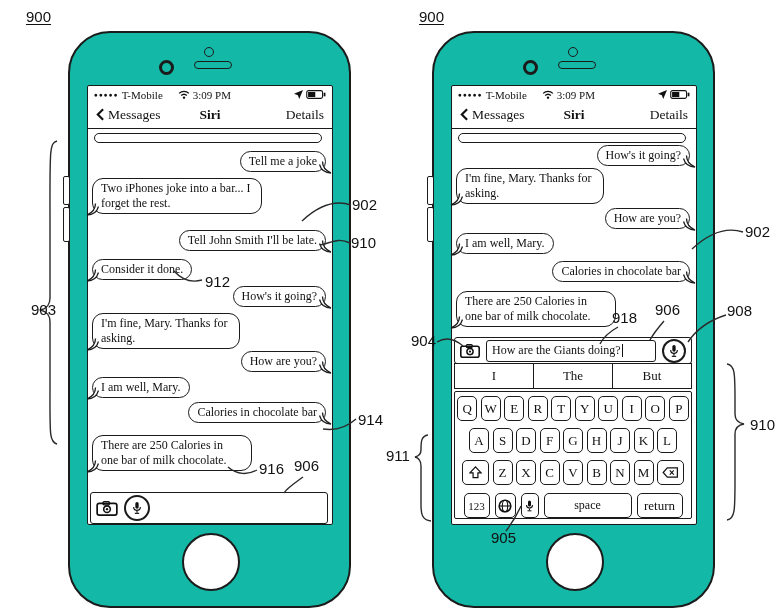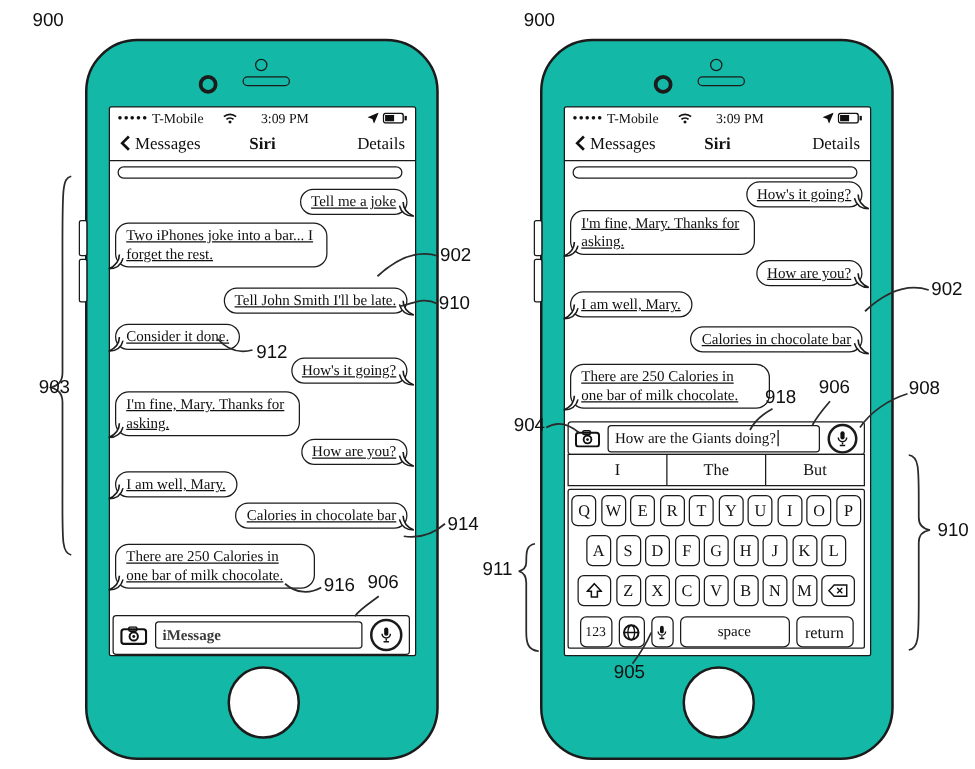--- a/index.html
+++ b/index.html
@@ -15,33 +15,33 @@
   .speaker{position:absolute;left:124px;top:28px;width:36px;height:6px;border:1.8px solid #1b1b1b;border-radius:4px;}
   .home{position:absolute;left:112px;top:500px;width:54px;height:54px;border:2px solid #1b1b1b;border-radius:50%;background:#fff;}
   .sidebtn{position:absolute;width:5px;border:1.5px solid #1b1b1b;border-radius:2px;background:#fff;}
   .sb1{left:63px;top:176px;height:27px;} .sb2{left:63px;top:207px;height:33px;}
   .rp-sb1{left:427px;top:176px;height:27px;} .rp-sb2{left:427px;top:207px;height:33px;}
 
   
   .screen{position:absolute;left:17px;top:52px;width:246px;height:440px;border:1.8px solid #1b1b1b;border-radius:2px;background:#fff;box-sizing:border-box;}
   .statusbar{position:absolute;top:0;left:0;right:0;height:15px;display:flex;align-items:center;padding:2px 6px 0;font-size:11px;box-sizing:border-box;}
   .dots{font-size:6.5px;letter-spacing:1px;margin-right:3px;}
-  .sb-mid{display:flex;align-items:center;gap:19px;margin-left:15px;}
+  .sb-mid{display:flex;align-items:center;gap:3px;margin-left:15px;}
   .sb-right{margin-left:auto;display:flex;align-items:center;gap:3px;}
   .navbar{position:absolute;top:15px;left:0;right:0;height:28px;border-bottom:1.6px solid #1b1b1b;display:flex;align-items:center;padding:0 8px;font-size:13.5px;box-sizing:border-box;}
   .nav-title{position:absolute;left:0;right:0;text-align:center;font-weight:bold;}
   .nav-back{display:flex;align-items:center;gap:4px;z-index:2;}
   .nav-details{margin-left:auto;z-index:2;}
 
   
   .messages{position:absolute;top:46px;left:4px;right:6px;display:flex;flex-direction:column;align-items:flex-start;}
   .lp .messages{bottom:36px;} .rp .messages{bottom:189px;}
   .sliver{height:8px;border:1.6px solid #1b1b1b;border-radius:8px;align-self:stretch;margin:1px 4px 0 2px;}
   .bubble{position:relative;border:1.6px solid #1b1b1b;border-radius:11px;background:#fff;
-          padding:2px 8px;font-size:12px;line-height:1.25;text-decoration:underline;}
+          padding:2px 8px;font-size:12px;line-height:1.25;}
   .bubble.right{align-self:flex-end;}
   .tail{position:absolute;bottom:-3px;width:13px;height:13px;}
   .bubble.left .tail{left:-7px;} .bubble.right .tail{right:-7px;transform:scaleX(-1);}
 
   
   .inputbar{position:absolute;left:2px;right:4px;border:1.7px solid #1b1b1b;border-radius:3px;background:#fff;
             display:flex;align-items:center;gap:6px;padding:0 5px;box-sizing:border-box;}
   .lp .inputbar{top:406px;height:32px;} .rp .inputbar{top:251px;height:27px;}
   .field{flex:1;border:1.6px solid #1b1b1b;border-radius:3px;height:20px;display:flex;align-items:center;padding:0 5px;font-size:12px;}
   .field.ghost{font-weight:bold;color:#3a3a3a;}
@@ -56,21 +56,21 @@
   .kbd{position:absolute;left:2px;right:4px;top:305px;bottom:5px;border:1.7px solid #1b1b1b;border-radius:2px;box-sizing:border-box;background:#fff;}
   .krow{position:absolute;left:0;right:0;display:flex;justify-content:center;gap:3.5px;}
   .kr1{top:4px;} .kr2{top:36px;} .kr3{top:68px;} .kr4{top:101px;}
   .key{width:20px;height:25px;border:1.6px solid #1b1b1b;border-radius:5px;background:#fff;
        display:flex;align-items:center;justify-content:center;font-size:13px;box-sizing:border-box;flex:none;}
   .key.wide{width:27px;} .key.num{width:26px;font-size:11px;} .key.globe{width:21px;}
   .key.micw{width:18px;} .key.space{width:88px;font-size:12px;} .key.return{width:46px;font-size:13px;}
 
   
   .ref{position:absolute;font-family:"Liberation Sans",sans-serif;font-size:15px;color:#111;z-index:50;}
-  .figref{text-underline-offset:2px;}
+  .figref{text-decoration:underline;text-underline-offset:2px;}
 </style>
 </head>
 <body>
 
 <div class="canvas">
 
   <div class="ref figref" style="left:26px;top:8px;">900</div>
   <div class="ref figref" style="left:419px;top:8px;">900</div>
 
   <div class="phone lp">
@@ -147,23 +147,20 @@
             </svg></div>
       </div>
 
       <div class="inputbar">
         <svg width="22" height="15" viewBox="0 0 20 14">
             <rect x="0.8" y="2.2" width="18.4" height="11" rx="2" fill="none" stroke="#111" stroke-width="1.6"></rect>
             <rect x="6.3" y="0.6" width="6" height="3" rx="1" fill="none" stroke="#111" stroke-width="1.2"></rect>
             <circle cx="10" cy="7.6" r="3.1" fill="none" stroke="#111" stroke-width="1.5"></circle>
             <circle cx="10" cy="7.6" r="1.1" fill="#111"></circle>
           </svg>
-        <div class="field ghost">
-            <span>iMessage</span>
-          </div>
         <span class="micbtn">
           <svg width="10" height="14" viewBox="0 0 12 16">
               <rect x="4" y="0.8" width="4" height="8" rx="2" fill="#111"></rect>
               <path d="M2 6.8 a4 4 0 0 0 8 0" fill="none" stroke="#111" stroke-width="1.4"></path>
               <line x1="6" y1="11.6" x2="6" y2="13.6" stroke="#111" stroke-width="1.4"></line>
               <line x1="3.4" y1="14.4" x2="8.6" y2="14.4" stroke="#111" stroke-width="1.4"></line>
             </svg>
         </span>
       </div>
     </div>

